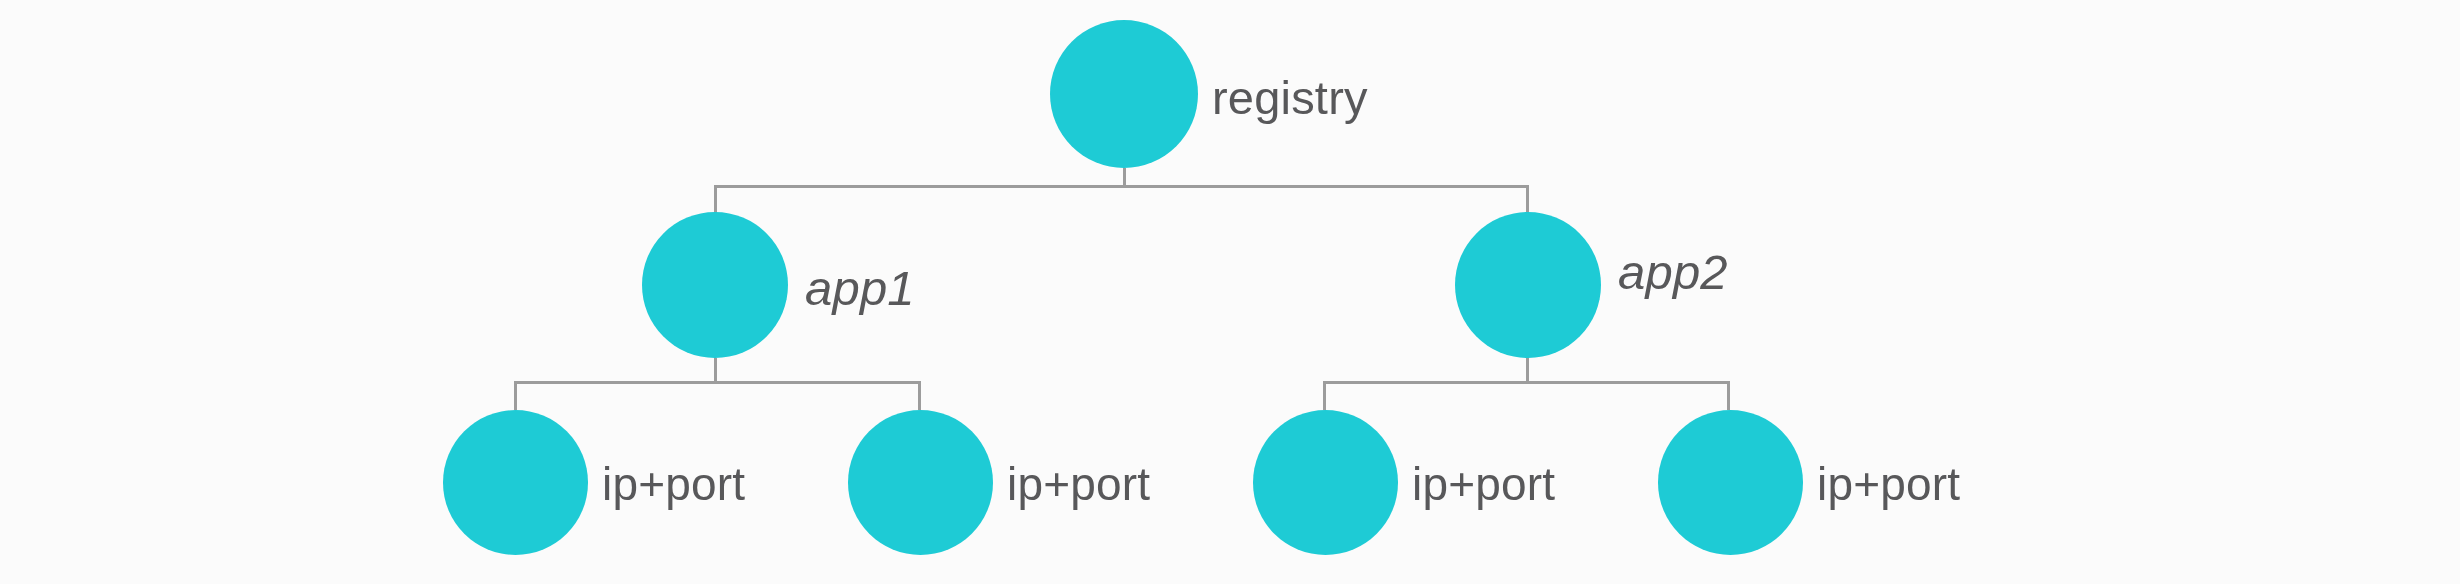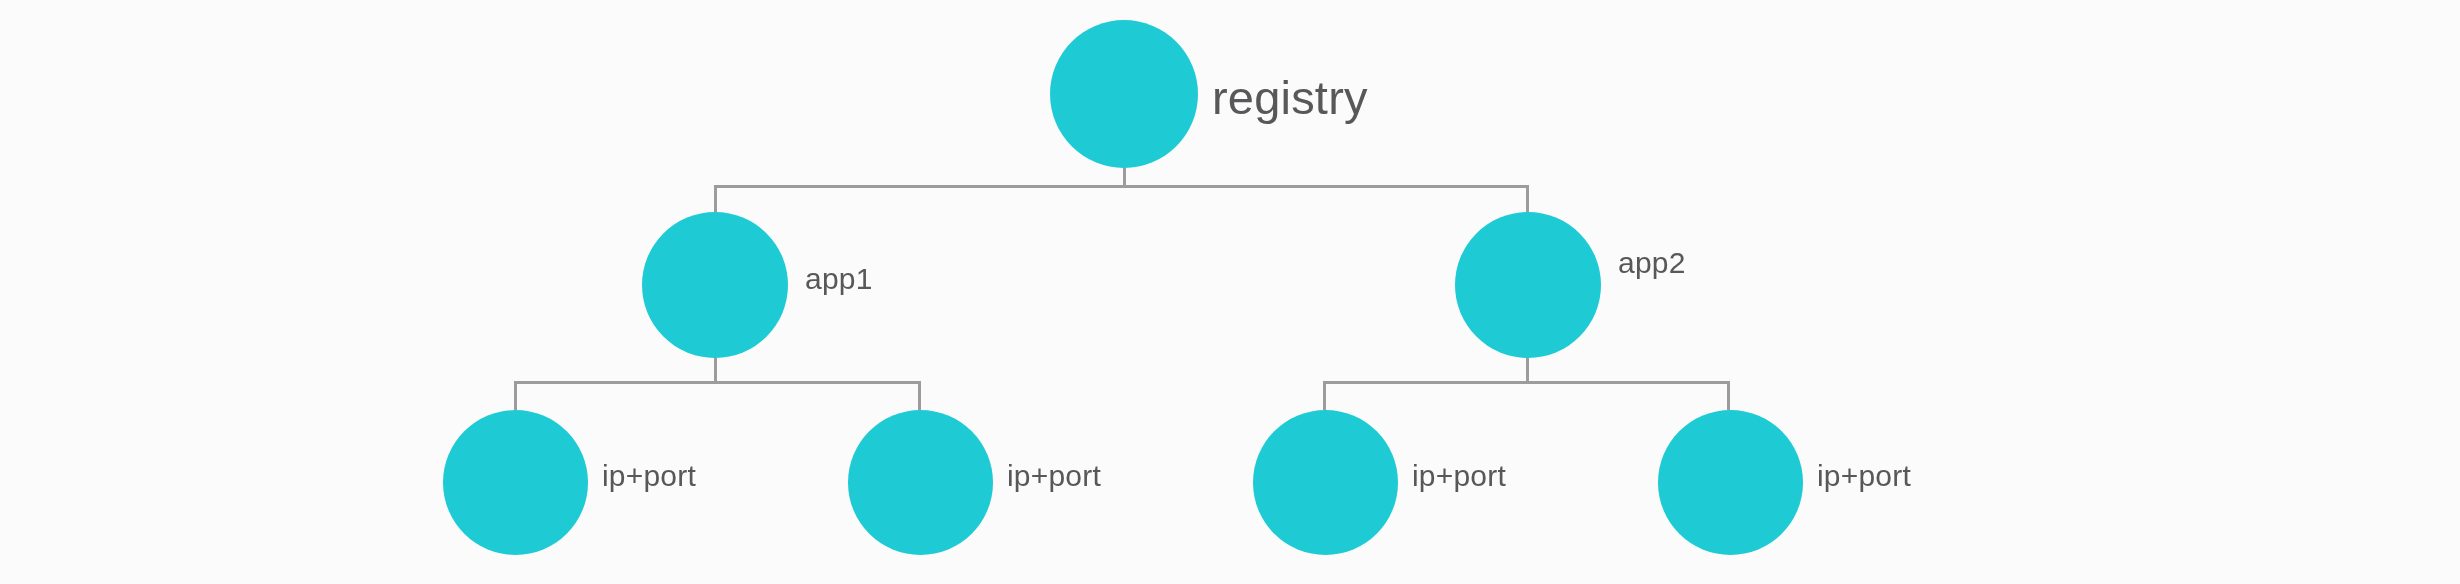--- a/index.html
+++ b/index.html
@@ -35,22 +35,22 @@
     white-space: nowrap;
     line-height: 1;
     font-weight: 400;
     letter-spacing: 0.2px;
   }
   .level-root .node-circle { width: 148px; height: 148px; }
   .level-mid  .node-circle { width: 146px; height: 146px; }
   .level-leaf .node-circle { width: 145px; height: 145px; }
 
   .level-root .node-label { font-size: 47px; }
-  .level-mid  .node-label { font-size: 30px; }
-  .level-leaf .node-label { font-size: 30px; }
+  .level-mid  .node-label { font-size: 49px; font-style: italic; }
+  .level-leaf .node-label { font-size: 46px; }
 
   
   .edge {
     position: absolute;
     background: #9c9c9c;
   }
   .edge-v { width: 3px; }
   .edge-h { height: 3px; }
 </style>
 </head>

